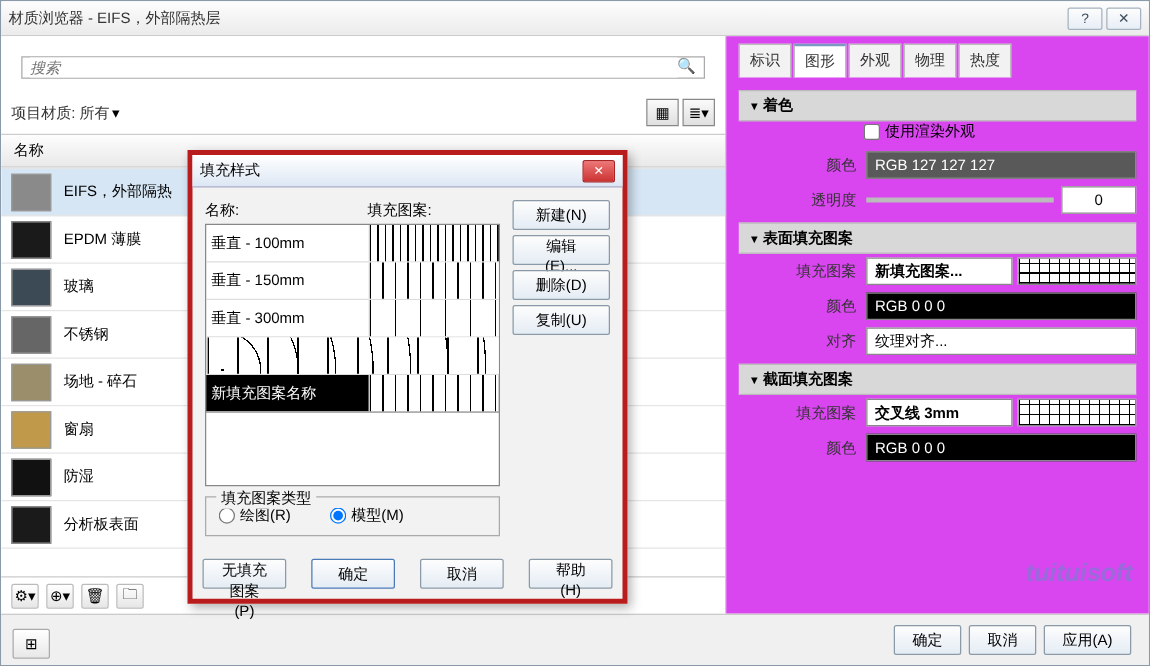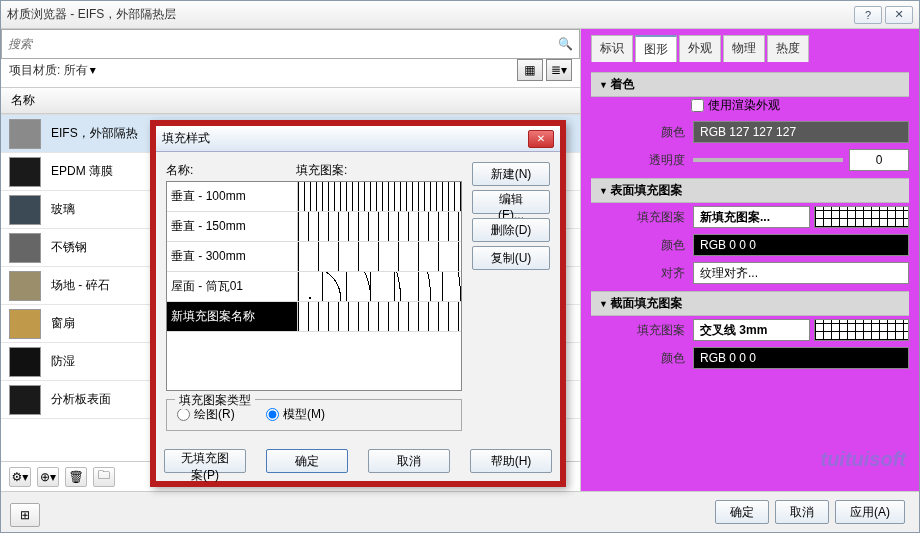--- a/index.html
+++ b/index.html
@@ -4,21 +4,21 @@
 <style>
 *{box-sizing:border-box;margin:0;padding:0;font-family:"Microsoft YaHei",SimSun,sans-serif;font-size:12px}
 body{background:#e8e8e8;width:920px;height:533px;overflow:hidden;position:relative}
 .window{width:920px;height:533px;background:#fff;border:1px solid #8a9aa8;display:flex;flex-direction:column}
 .titlebar{height:28px;background:linear-gradient(#fdfdfd,#ebebeb);border-bottom:1px solid #ccc;display:flex;align-items:center;padding:0 6px}
 .titlebar .t{flex:1;color:#333}
 .tb-btn{width:28px;height:18px;border:1px solid #a5b2c0;background:linear-gradient(#fdfdfd,#e7eef6);margin-left:3px;display:flex;align-items:center;justify-content:center;color:#405060;font-size:11px;border-radius:2px}
 .body{flex:1;display:flex;background:#f5f5f5}
 .left{width:580px;border-right:1px solid #ccc;display:flex;flex-direction:column;background:#fff}
 .right{flex:1;background:#d946ef;padding:6px 10px;display:flex;flex-direction:column}
-.search{margin:0;height:30px;border:1px solid #aaa;display:flex;align-items:center;padding:0 6px;background:#fff}
+.search{margin:16px;height:18px;border:1px solid #aaa;display:flex;padding:0 6px;background:#fff}
 .search input{flex:1;border:none;outline:none;font-style:italic;color:#666}
 .row2{margin:0 8px 6px;display:flex;align-items:center}
 .row2 .lbl{color:#333}
 .row2 .sp{flex:1}
 .viewbtn{width:26px;height:22px;border:1px solid #888;background:linear-gradient(#fafafa,#e0e0e0);margin-left:3px;display:flex;align-items:center;justify-content:center}
 .listhead{background:linear-gradient(#fdfdfd,#e9e9e9);border:1px solid #ccc;border-left:none;border-right:none;padding:4px 10px;margin:0 0 0 0}
 .matlist{flex:1;overflow:auto;border-top:1px solid #ddd}
 .matrow{display:flex;align-items:center;height:38px;border-bottom:1px solid #e5e5e5;padding-left:8px}
 .matrow.sel{background:#d6e6f5}
 .swatch{width:32px;height:30px;background:#888;margin-right:10px;border:1px solid #999}
@@ -30,21 +30,21 @@
 .section-h{background:#d8d8d8;padding:3px 8px;font-weight:bold;border-top:1px solid #bbb;border-bottom:1px solid #bbb;margin-top:4px}
 .section-h::before{content:"▼ ";font-size:9px}
 .proprow{display:flex;align-items:center;margin:3px 0;padding-left:26px}
 .proprow .pl{width:68px;text-align:right;margin-right:8px;color:#333}
 .propval{flex:1;height:22px;border:1px solid #888;background:#262626;color:#fff;display:flex;align-items:center;padding:0 6px}
 .propval.light{background:#fff;color:#000}
 .propval.gray{background:#595959;color:#fff}
 .pat{width:95px;height:22px;border:1px solid #888;margin-left:4px;background:repeating-linear-gradient(90deg,#000 0 1px,transparent 1px 8px),repeating-linear-gradient(0deg,#000 0 1px,transparent 1px 8px);background-color:#fff}
 .footer{display:flex;justify-content:flex-end;gap:6px;padding:8px 14px;border-top:1px solid #ccc;background:#f0f0f0}
 .btn{height:24px;padding:0 14px;border:1px solid #8a9aa8;background:linear-gradient(#fdfdfd,#e4ecf4);border-radius:2px;cursor:pointer}
-.dlg{position:absolute;left:150px;top:120px;width:416px;background:#f2f2f2;border:6px solid #b91c1c;box-shadow:3px 3px 8px rgba(0,0,0,.3);z-index:10}
+.dlg{position:absolute;left:150px;top:120px;width:352px;background:#f2f2f2;border:4px solid #b91c1c;box-shadow:3px 3px 8px rgba(0,0,0,.3);z-index:10}
 .dlg-tb{height:26px;background:linear-gradient(#fff,#dce7f4);display:flex;align-items:center;padding:0 6px;border-bottom:1px solid #aac}
 .dlg-tb .t{flex:1}
 .dlg-close{width:26px;height:18px;background:linear-gradient(#e77,#c33);border:1px solid #a22;color:#fff;display:flex;align-items:center;justify-content:center;border-radius:2px;font-size:10px}
 .dlg-body{padding:10px;display:flex;gap:10px}
 .dlg-left{flex:1}
 .dlg-left .hdr{display:flex;margin-bottom:2px}
 .dlg-left .hdr span:first-child{width:130px}
 .patlist{border:1px solid #888;background:#fff;height:210px}
 .patrow{display:flex;align-items:center;height:30px;border-bottom:1px solid #ddd}
 .patrow .nm{width:130px;padding-left:4px}
@@ -210,21 +210,20 @@
           </div>
           <div class="patrow">
             <div class="nm">垂直 - 150mm</div>
             <div class="pv vlines2"></div>
           </div>
           <div class="patrow">
             <div class="nm">垂直 - 300mm</div>
             <div class="pv vlines3"></div>
           </div>
           <div class="patrow">
-            <div class="nm">屋面 - 筒瓦01</div>
             <div class="pv tiles"></div>
           </div>
           <div class="patrow sel">
             <div class="nm">新填充图案名称</div>
             <div class="pv vlines2"></div>
           </div>
         </div>
    <div class="fieldset">
     <span class="lg">填充图案类型</span>
     <label class="radio">

